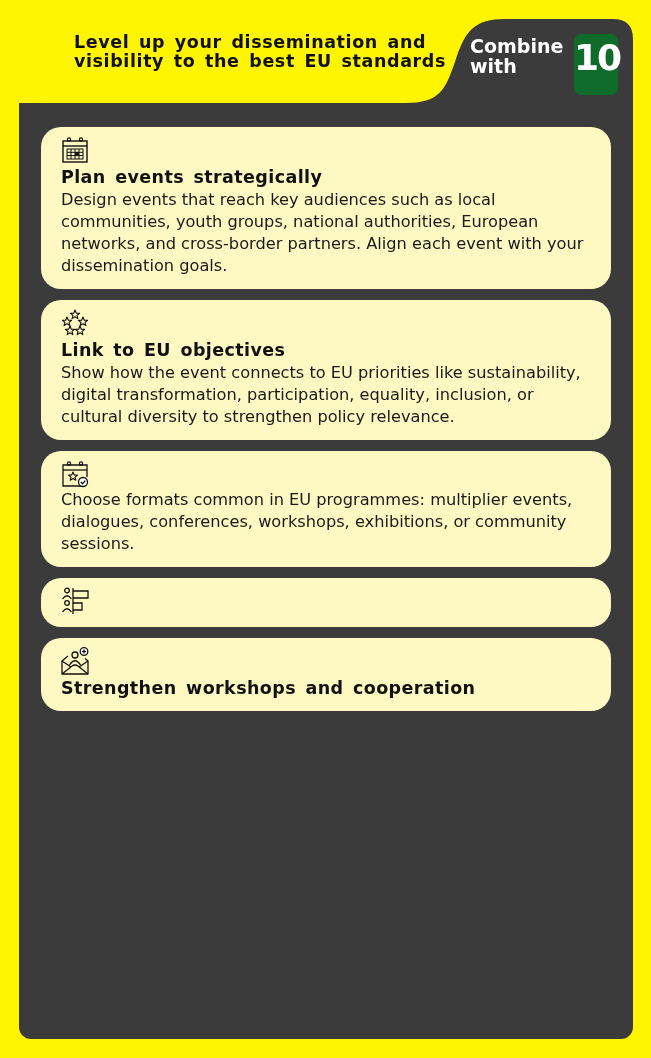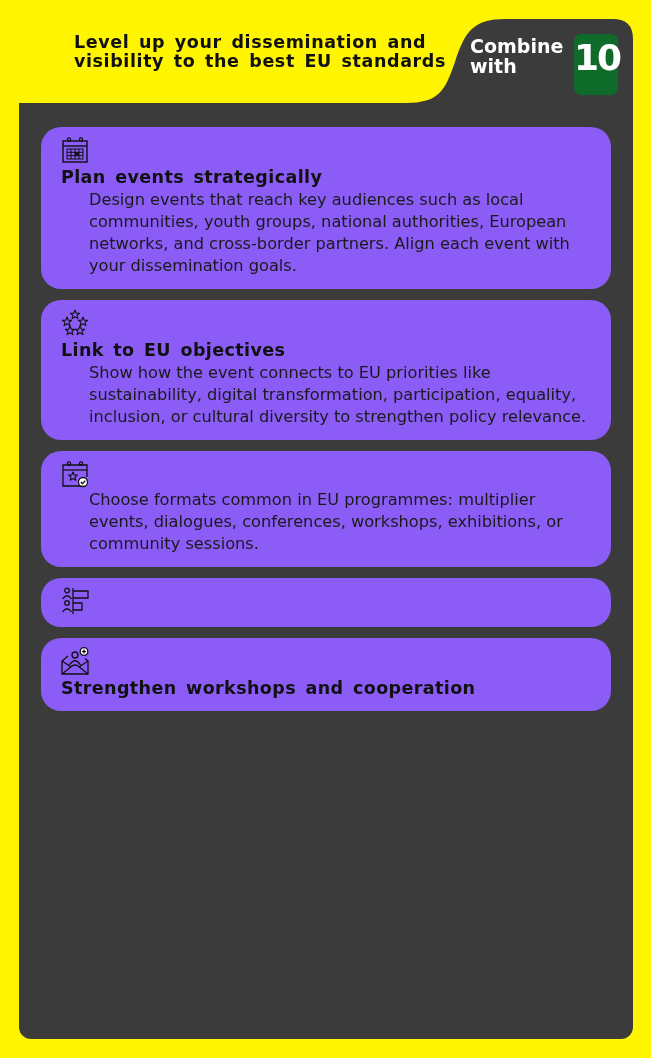--- a/index.html
+++ b/index.html
@@ -47,21 +47,21 @@
     font-weight: bold;
     font-size: 36px;
     line-height: 48px;
     text-align: center;
     letter-spacing: -2px;
   }
   .cards {
     position: absolute; left: 41px; top: 127px; width: 570px;
   }
   .card {
-    background: #8b5cf6;
+    background: #fef9c3;
     border-radius: 20px;
     padding: 9px 18px 12px 20px;
     margin-bottom: 11px;
     box-sizing: border-box;
   }
   .card-icon {
     width: 28px; height: 28px; display: block;
   }
   .card-title {
     font-weight: bold;
@@ -71,21 +71,20 @@
     margin-top: 2px;
     letter-spacing: 0.4px;
     word-spacing: 3px;
   }
   .card-body {
     font-family: "DejaVu Sans", sans-serif;
     font-size: 16.2px;
     line-height: 22px;
     color: #1a1a1a;
     margin-top: 1px;
-    margin-left: 28px;
   }
 </style>
 </head>
 <body>
 
 <svg class="tab-shape" viewBox="0 0 651 130" width="651" height="130">
   <path d="M405 103 C440 103 445 90 455 62 C465 30 475 19 505 19 L613 19 Q633 19 633 39 L633 130 L19 130 L19 103 Z" fill="#3b3b3b"></path>
 </svg>
 
 <div class="panel"></div>

